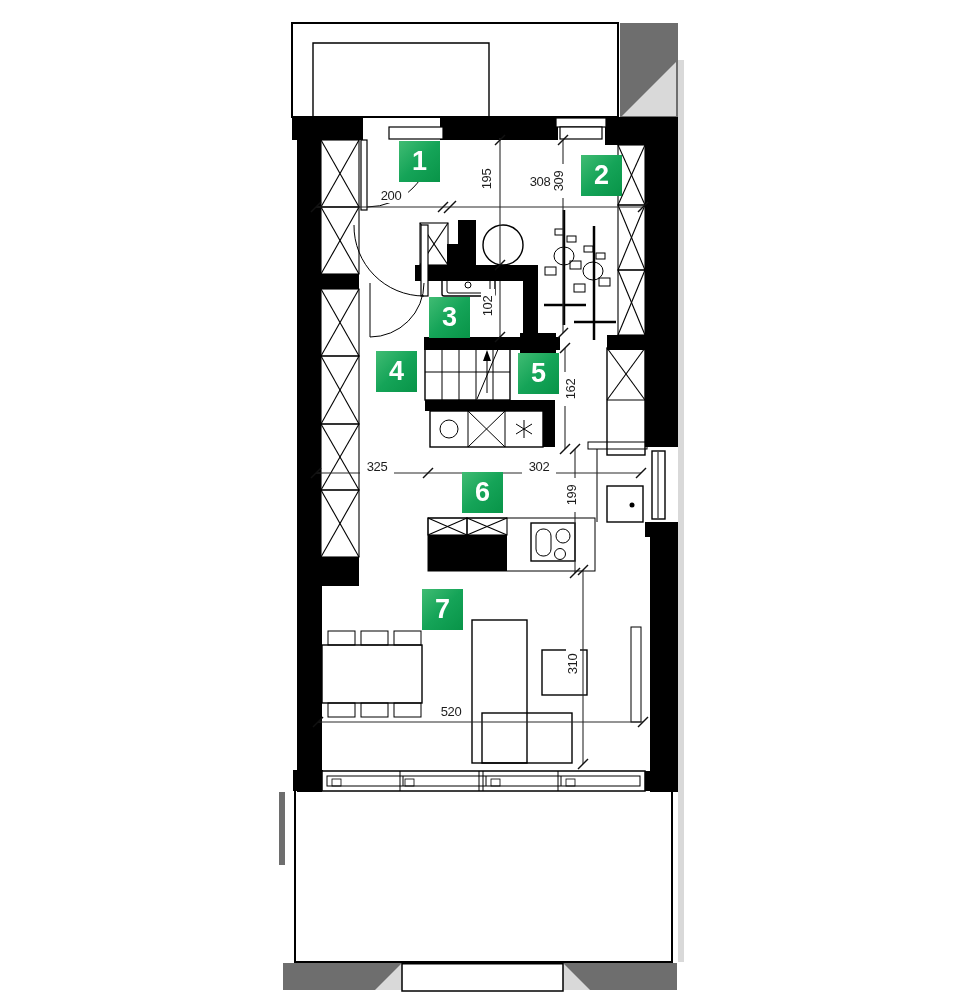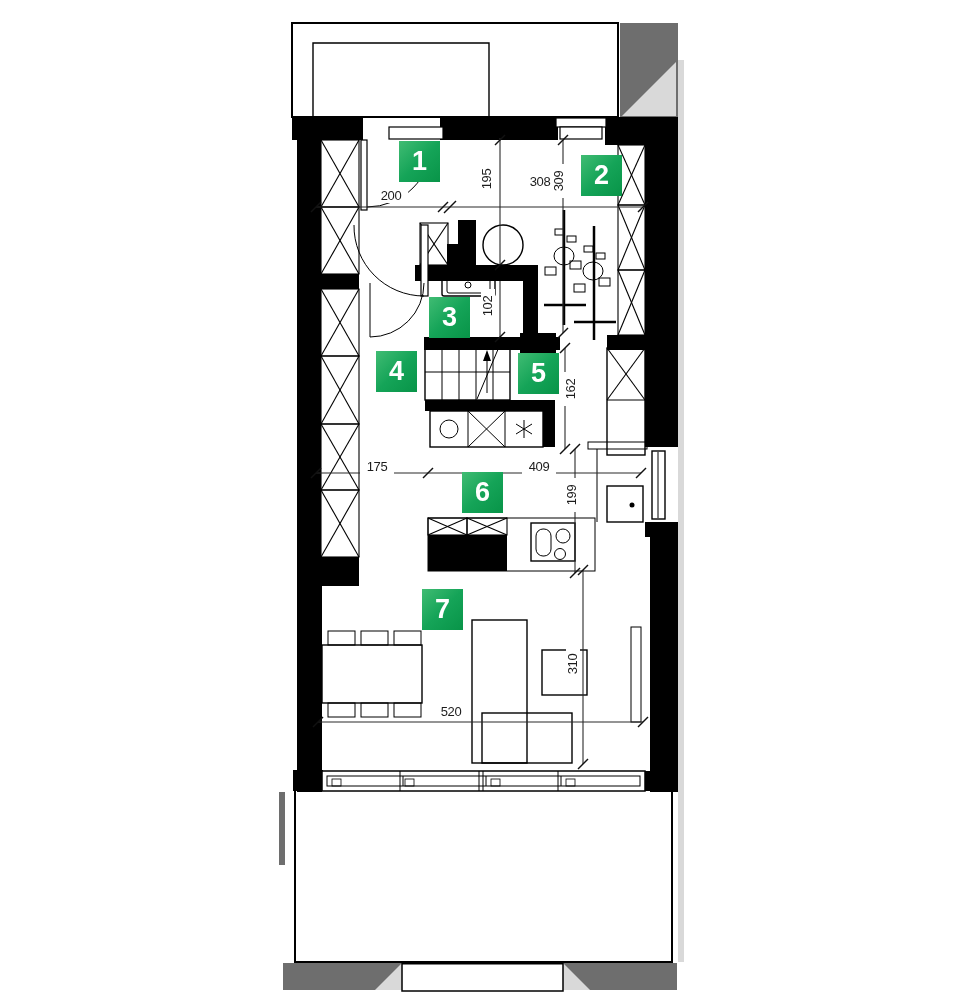--- a/index.html
+++ b/index.html
@@ -295,22 +295,22 @@
     <line x1="638" y1="727" x2="648" y2="717"></line>
   </g>
 </svg>
 
 <div class="dim" style="left:374px;top:189px;">200</div>
 <div class="dim rot" style="left:470px;top:172px;">195</div>
 <div class="dim" style="left:523px;top:175px;">308</div>
 <div class="dim rot" style="left:542px;top:174px;">309</div>
 <div class="dim rot" style="left:471px;top:299px;">102</div>
 <div class="dim rot" style="left:554px;top:382px;">162</div>
-<div class="dim" style="left:360px;top:460px;">175</div>
-<div class="dim" style="left:522px;top:460px;">409</div>
+<div class="dim" style="left:360px;top:460px;">325</div>
+<div class="dim" style="left:522px;top:460px;">302</div>
 <div class="dim rot" style="left:555px;top:488px;">199</div>
 <div class="dim" style="left:434px;top:705px;">520</div>
 <div class="dim rot" style="left:556px;top:657px;">310</div>
 
 <div class="marker" style="left:399px;top:141px;">1</div>
 <div class="marker" style="left:581px;top:155px;">2</div>
 <div class="marker" style="left:429px;top:297px;">3</div>
 <div class="marker" style="left:376px;top:351px;">4</div>
 <div class="marker" style="left:518px;top:353px;">5</div>
 <div class="marker" style="left:462px;top:472px;">6</div>

